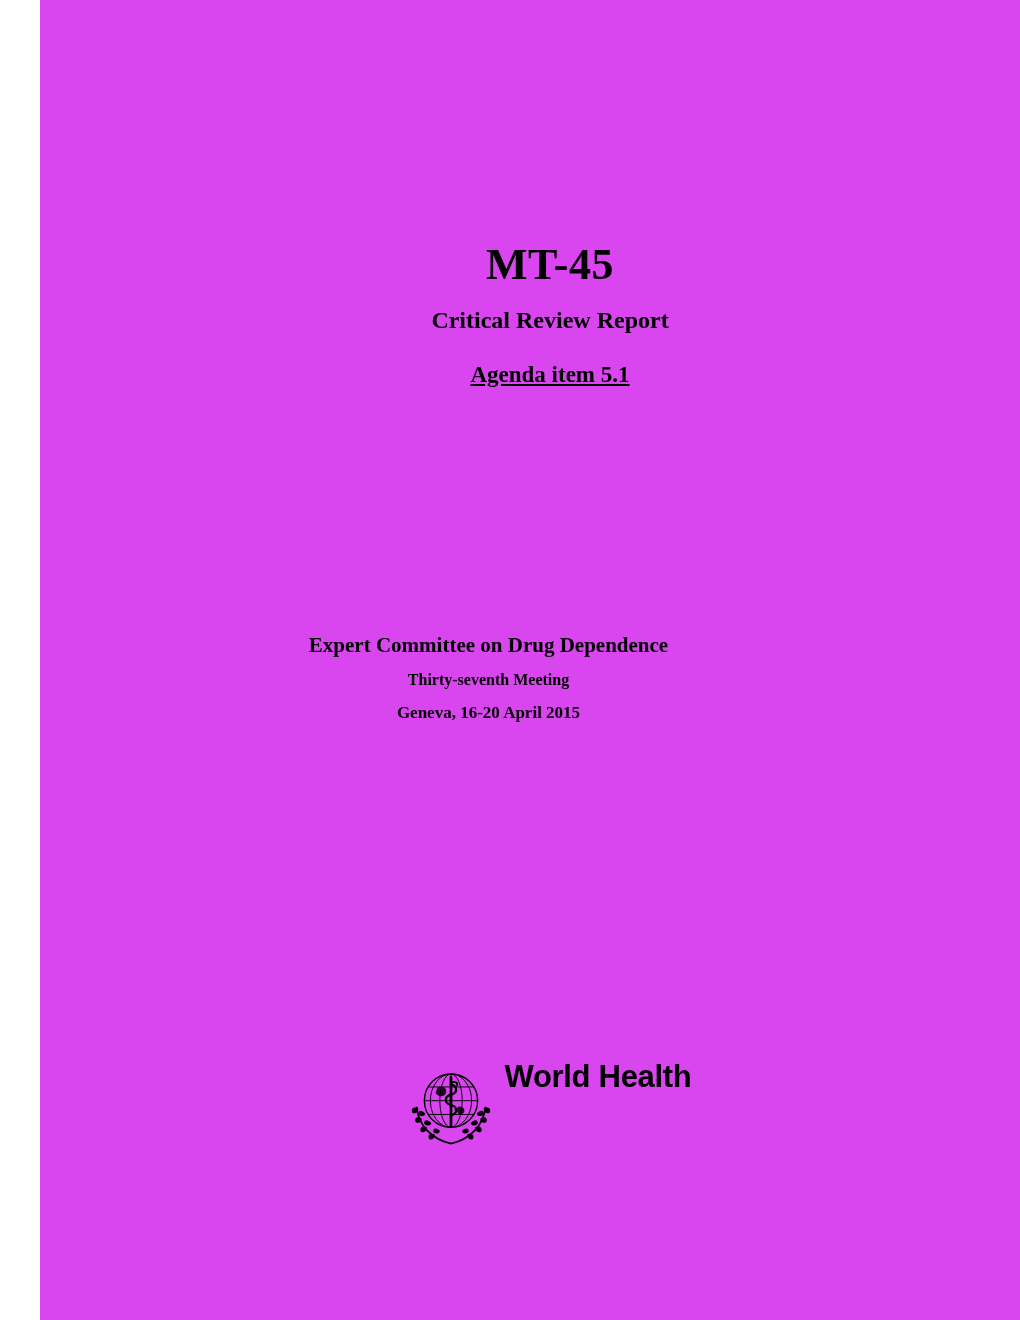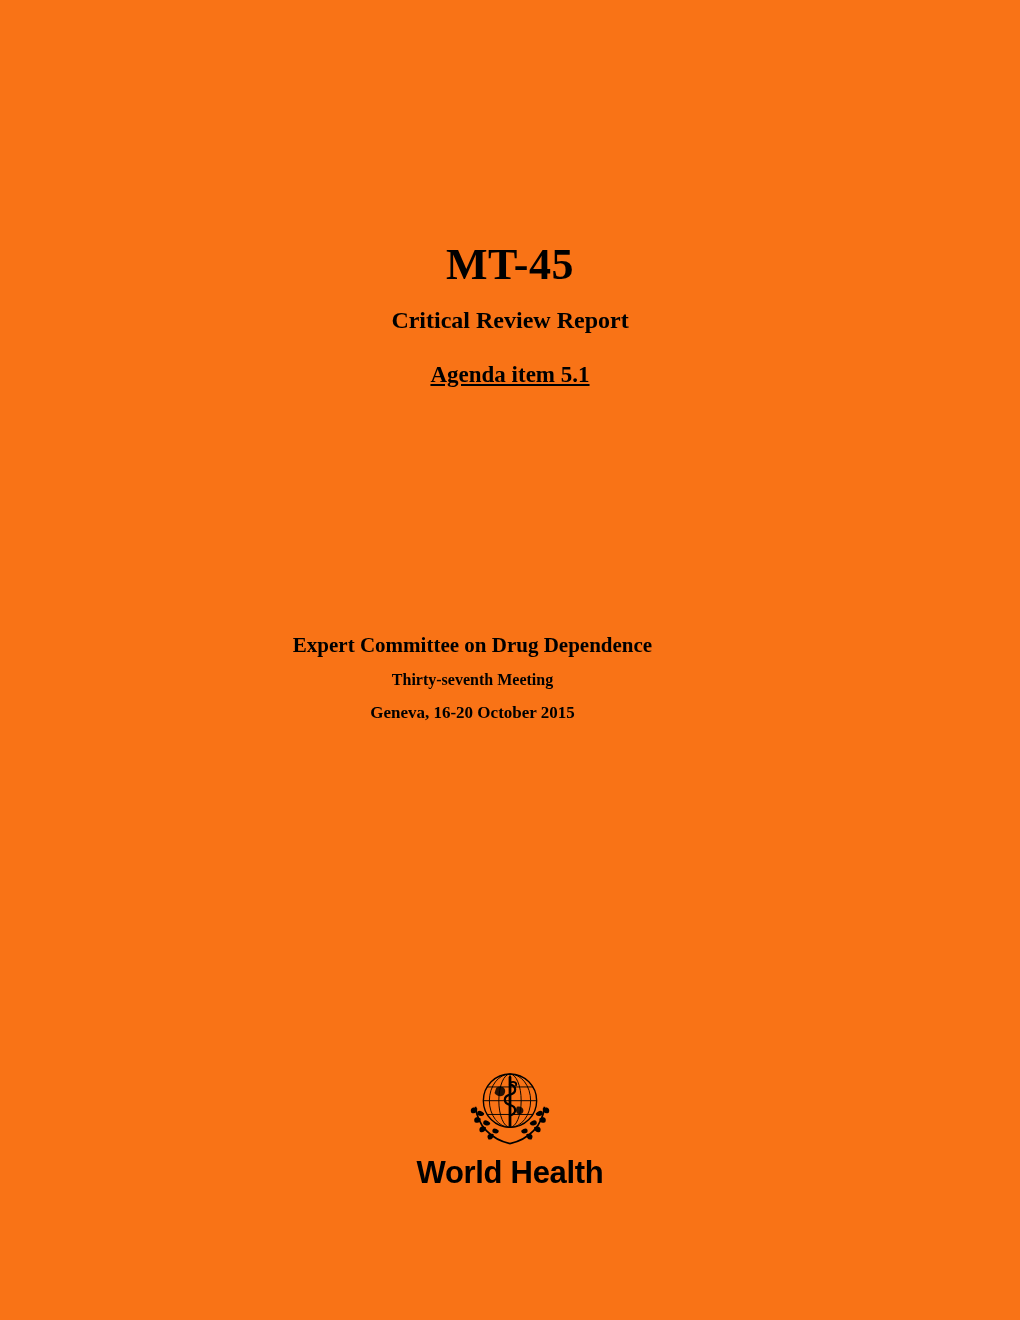--- a/index.html
+++ b/index.html
@@ -11,21 +11,22 @@
     width: 1020px;
     height: 1320px;
     position: relative;
     font-family: "Liberation Serif", serif;
     color: #000000;
     overflow: hidden;
   }
   .page {
     position: absolute;
     inset: 0;
-    background: #f97316;
+    background: #d946ef;
+    margin-left: 40px;
   }
 
   .title-block {
     position: absolute;
     top: 240px;
     left: 0;
     width: 1020px;
     text-align: center;
   }
   .doc-title {
@@ -47,21 +48,20 @@
     text-decoration: underline;
     margin: 26px 0 0 0;
   }
 
   .meeting-block {
     position: absolute;
     top: 630px;
     left: 0;
     width: 897px;
     text-align: center;
-    padding-left: 24px;
   }
   .meeting-line-1 {
     font-size: 21px;
     font-weight: bold;
     margin: 0;
     line-height: 1.5;
   }
   .meeting-line-2 {
     font-size: 16px;
     font-weight: bold;
@@ -79,23 +79,22 @@
     position: absolute;
     top: 1062px;
     left: 0;
     width: 1020px;
     display: flex;
     justify-content: center;
     align-items: center;
   }
   .logo-inner {
     display: flex;
-    align-items: center;
+    align-items: flex-start;
     gap: 10px;
-    flex-direction: column;
   }
   .logo-emblem {
     width: 86px;
     height: 86px;
     flex: 0 0 auto;
   }
   .logo-wordmark {
     display: flex;
     flex-direction: column;
     justify-content: center;
@@ -116,21 +115,21 @@
 
   <div class="title-block">
     <h1 class="doc-title">MT-45</h1>
     <h2 class="doc-subtitle">Critical Review Report</h2>
     <h3 class="doc-agenda">Agenda item 5.1</h3>
   </div>
 
   <div class="meeting-block">
     <p class="meeting-line-1">Expert Committee on Drug Dependence</p>
     <p class="meeting-line-2">Thirty-seventh Meeting</p>
-    <p class="meeting-line-3">Geneva, 16-20 October 2015</p>
+    <p class="meeting-line-3">Geneva, 16-20 April 2015</p>
   </div>
 
   <div class="logo-block">
     <div class="logo-inner">
       <svg class="logo-emblem" viewBox="0 0 100 100" aria-hidden="true">
         <g fill="none" stroke="#000000" stroke-width="1.6">
 
           <path d="M50 95 C28 90 12 74 10 52" stroke-width="2"></path>
           <path d="M50 95 C72 90 88 74 90 52" stroke-width="2"></path>
 

